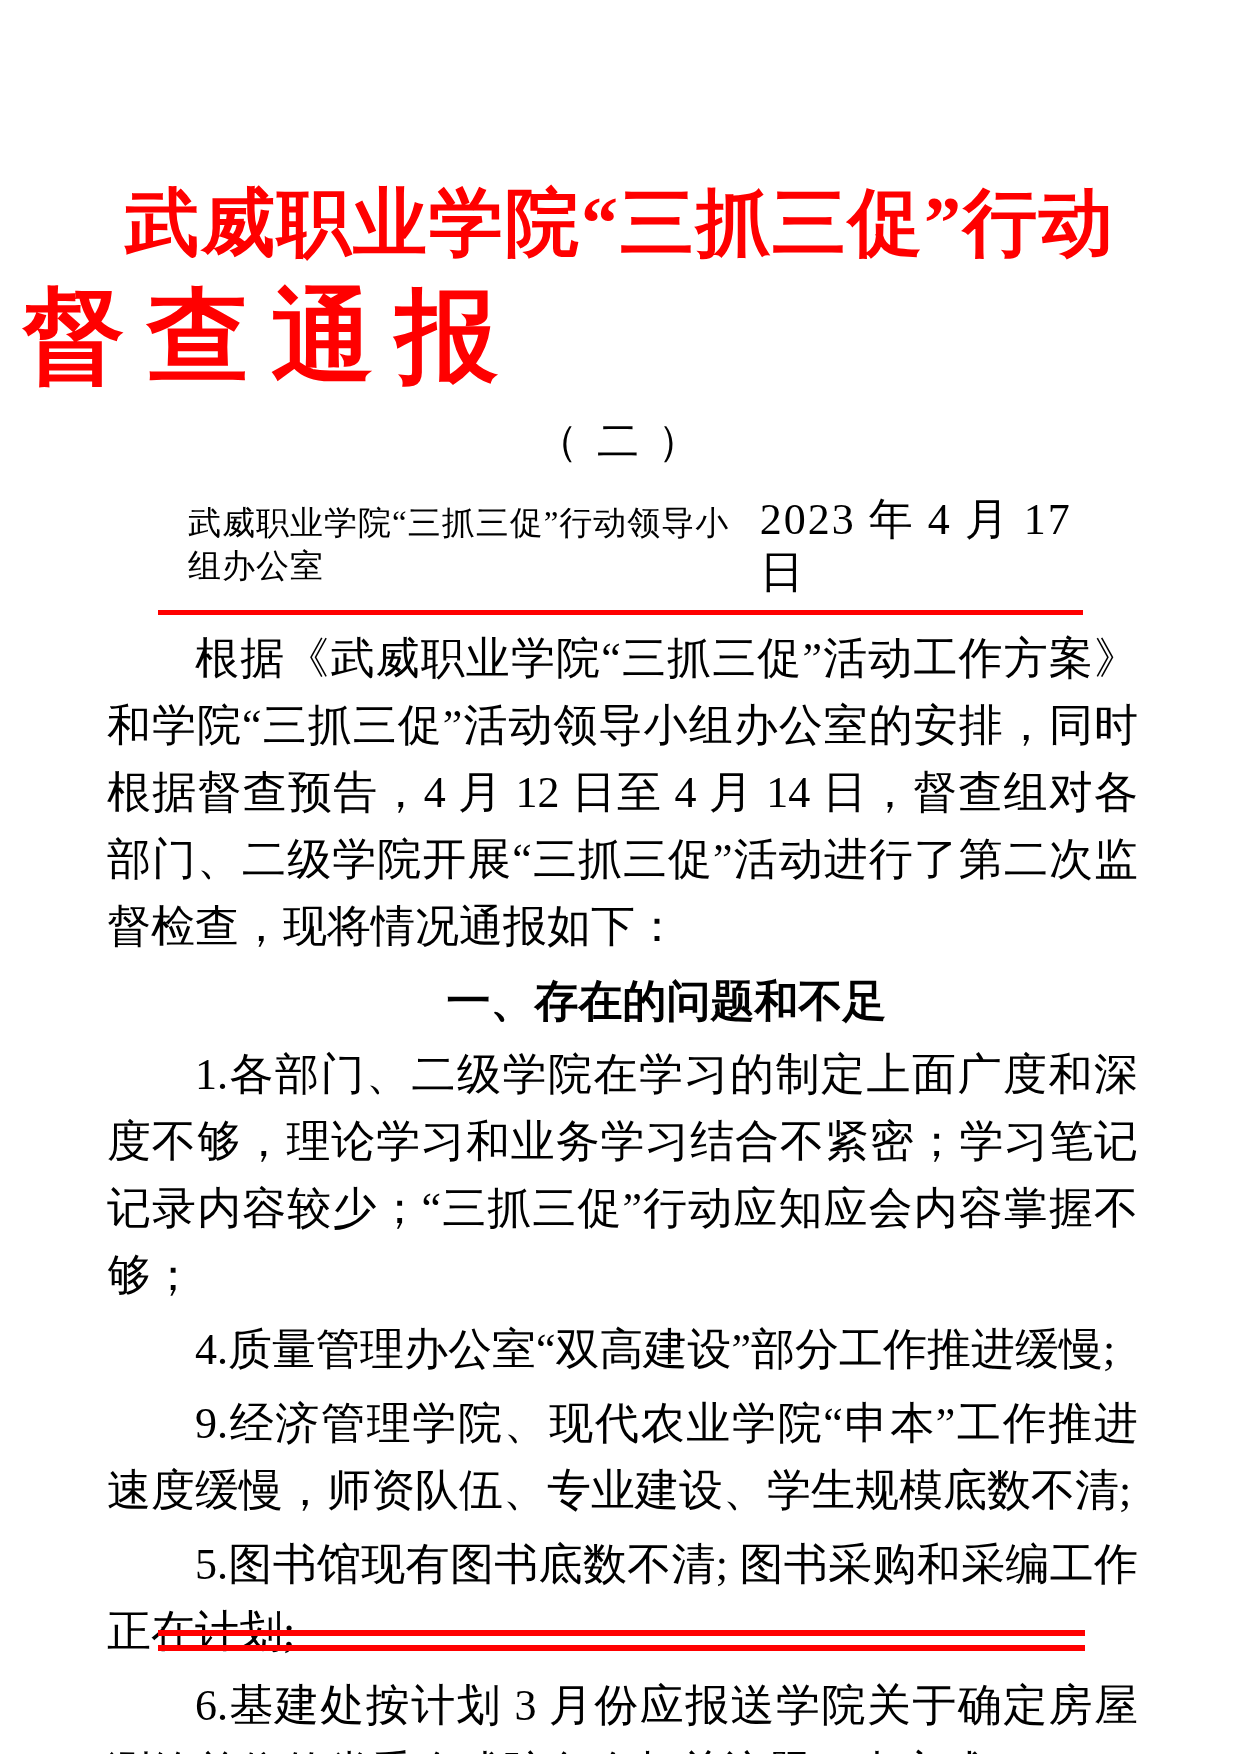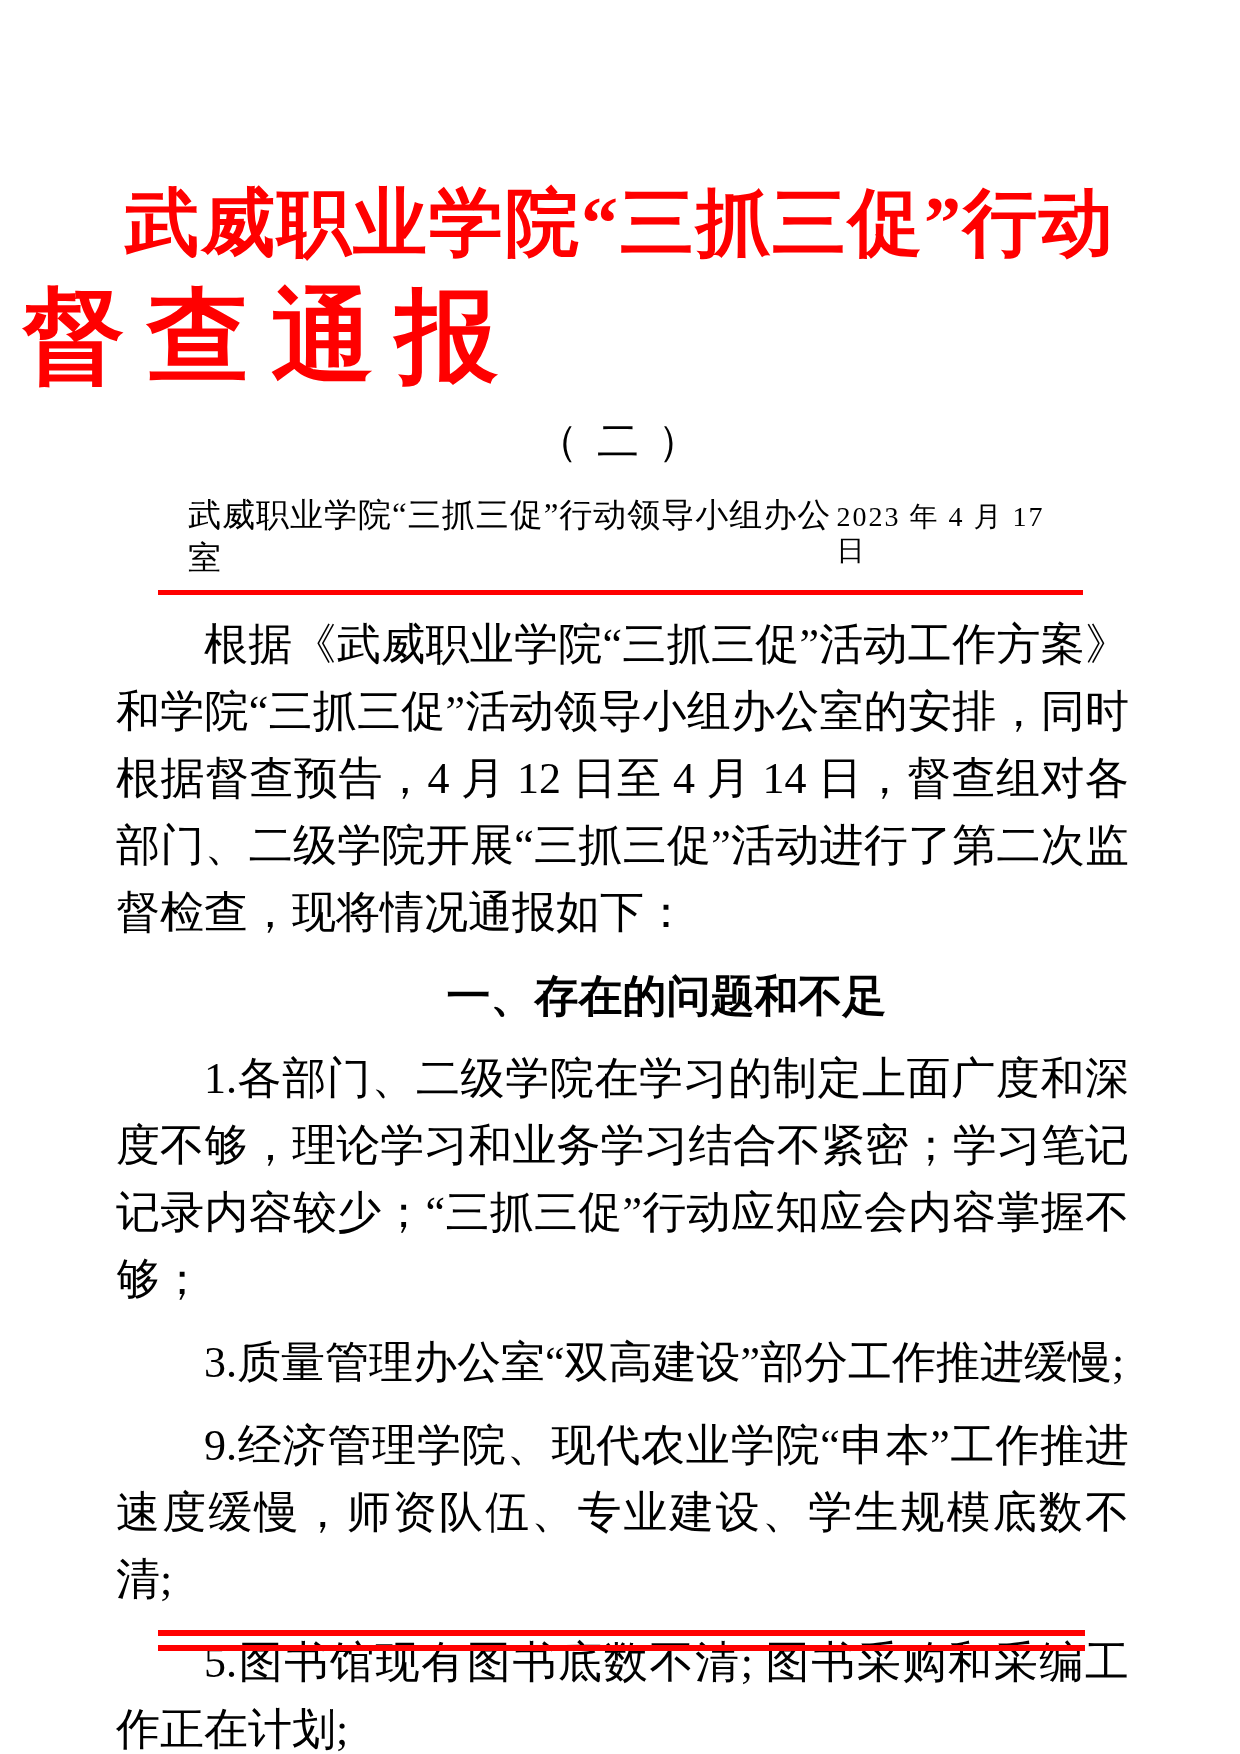--- a/index.html
+++ b/index.html
@@ -49,38 +49,38 @@
     display: flex;
     align-items: baseline;
     margin: 30px 167px 0 188px;
   }
   .byline .office {
     font-size: 33px;
     line-height: 1.3;
     letter-spacing: 1px;
   }
   .byline .date {
-    font-size: 28px;
+    font-size: 44px;
     line-height: 1.2;
     letter-spacing: 2px;
   }
   .rule-single {
     margin: 10px 0 0 158px;
     width: 925px;
     height: 5px;
     background: #ff0000;
   }
   .doc-body {
     margin: 10px 95px 0 100px;
     font-size: 44px;
     line-height: 67px;
     text-align: justify;
   }
   .doc-body p {
-    margin: 16px;
+    margin: 7px;
     text-indent: 2em;
   }
   .doc-body p.section-heading {
     font-family: "Liberation Sans", "DejaVu Sans", sans-serif;
     font-weight: 700;
     text-align: center;
   }
   .rule-double {
     position: absolute;
     left: 158px;
@@ -115,21 +115,21 @@
   <div class="rule-single"></div>
 
   <div class="doc-body">
     <p class="intro-paragraph">根据《武威职业学院“三抓三促”活动工作方案》和学院“三抓三促”活动领导小组办公室的安排，同时根据督查预告，4 月 12 日至 4 月 14 日，督查组对各部门、二级学院开展“三抓三促”活动进行了第二次监督检查，现将情况通报如下：</p>
 
     <p class="section-heading">一、存在的问题和不足</p>
 
     <p class="issue-item">1.各部门、二级学院在学习的制定上面广度和深度不够，理论学习和业务学习结合不紧密；学习笔记记录内容较少；“三抓三促”行动应知应会内容掌握不够；</p>
 
 
-    <p class="issue-item">3.质量管理办公室“双高建设”部分工作推进缓慢;</p>
+    <p class="issue-item">4.质量管理办公室“双高建设”部分工作推进缓慢;</p>
 
     <p class="issue-item">9.经济管理学院、现代农业学院“申本”工作推进速度缓慢，师资队伍、专业建设、学生规模底数不清;</p>
 
     <p class="issue-item">5.图书馆现有图书底数不清; 图书采购和采编工作正在计划;</p>
 
     <p class="issue-item">6.基建处按计划 3 月份应报送学院关于确定房屋测绘单位的党委会或院务会相关议题，未完成;</p>
   </div>
 
   <div class="rule-double">
     <div class="line"></div>

